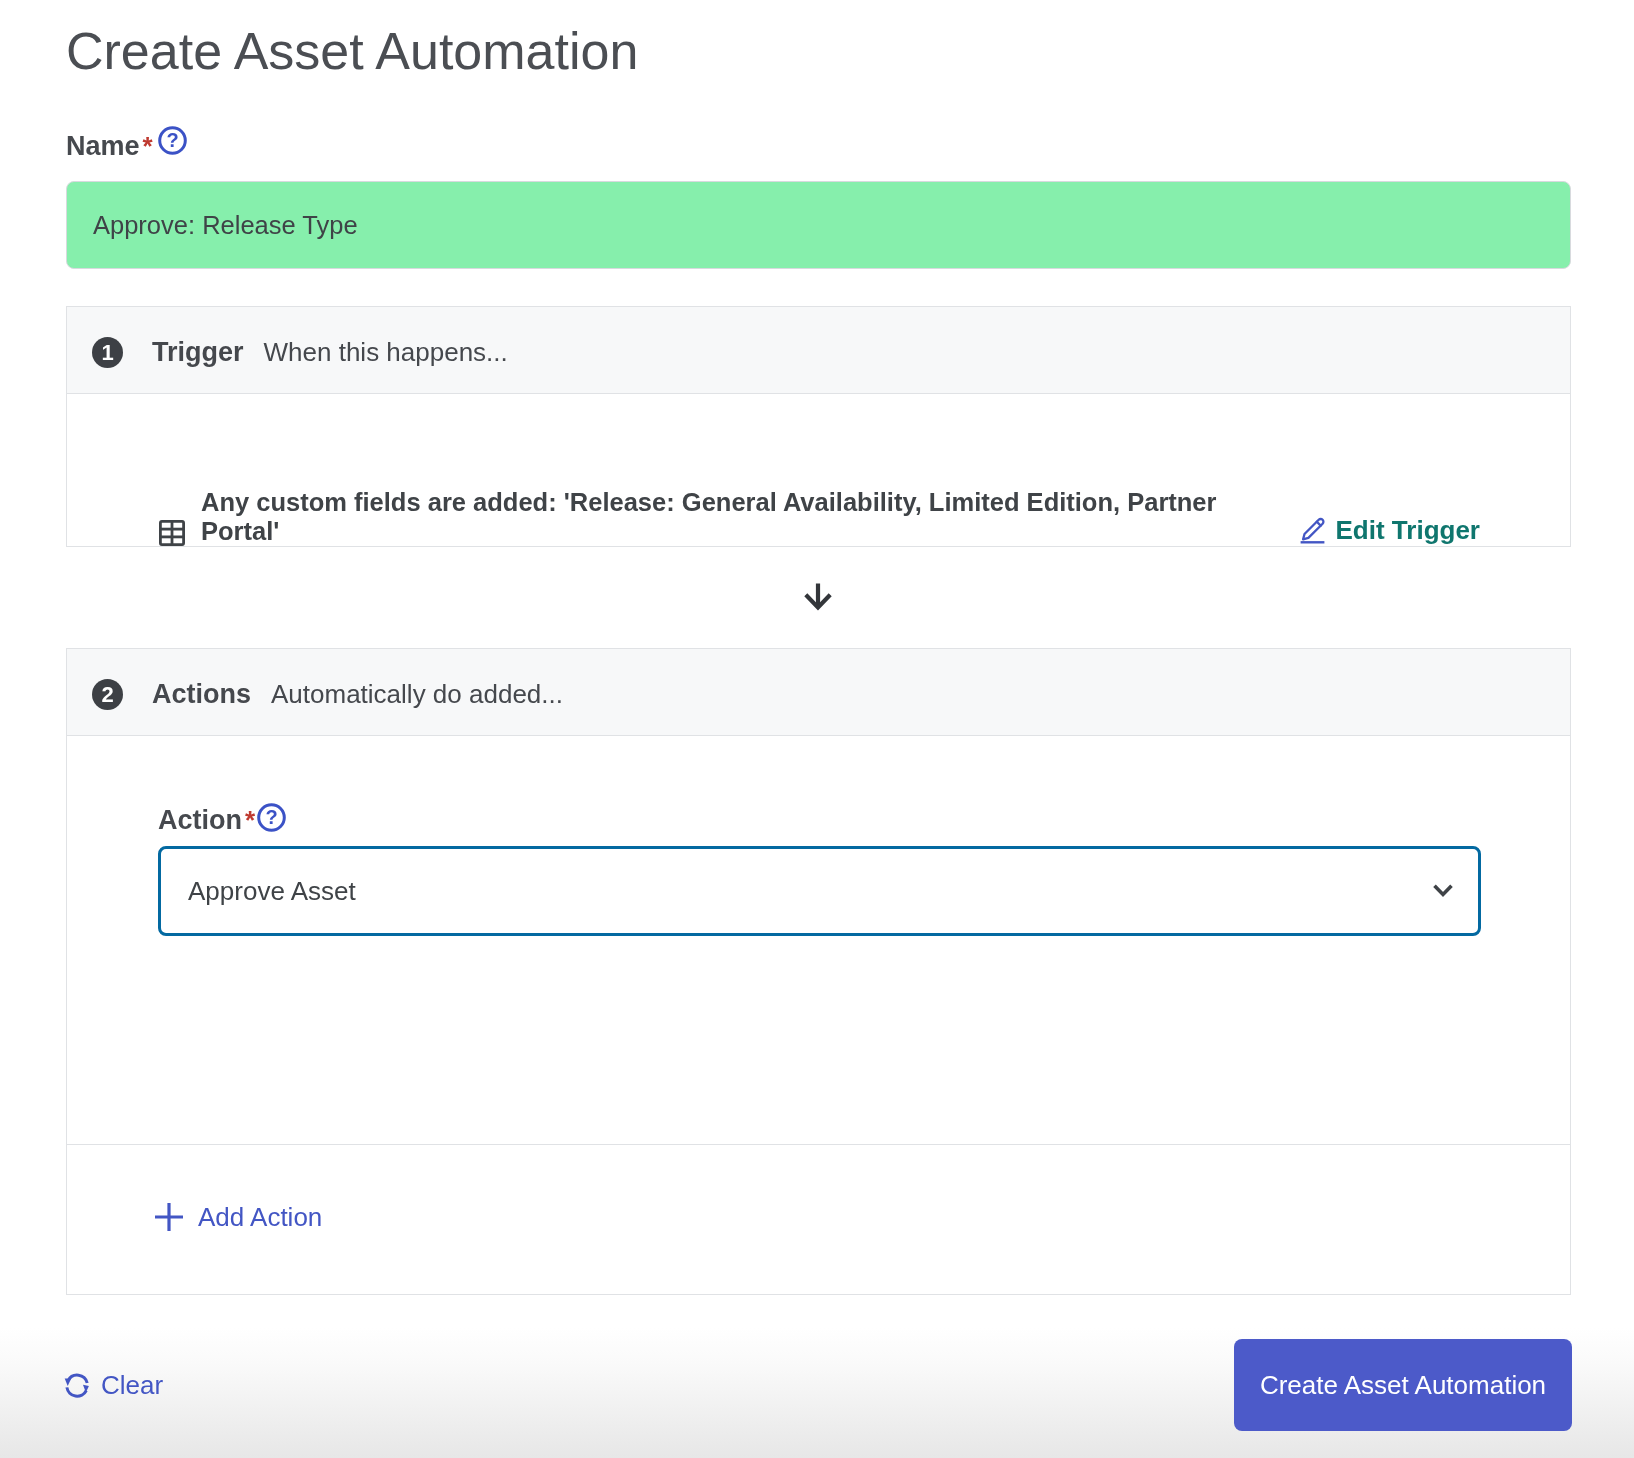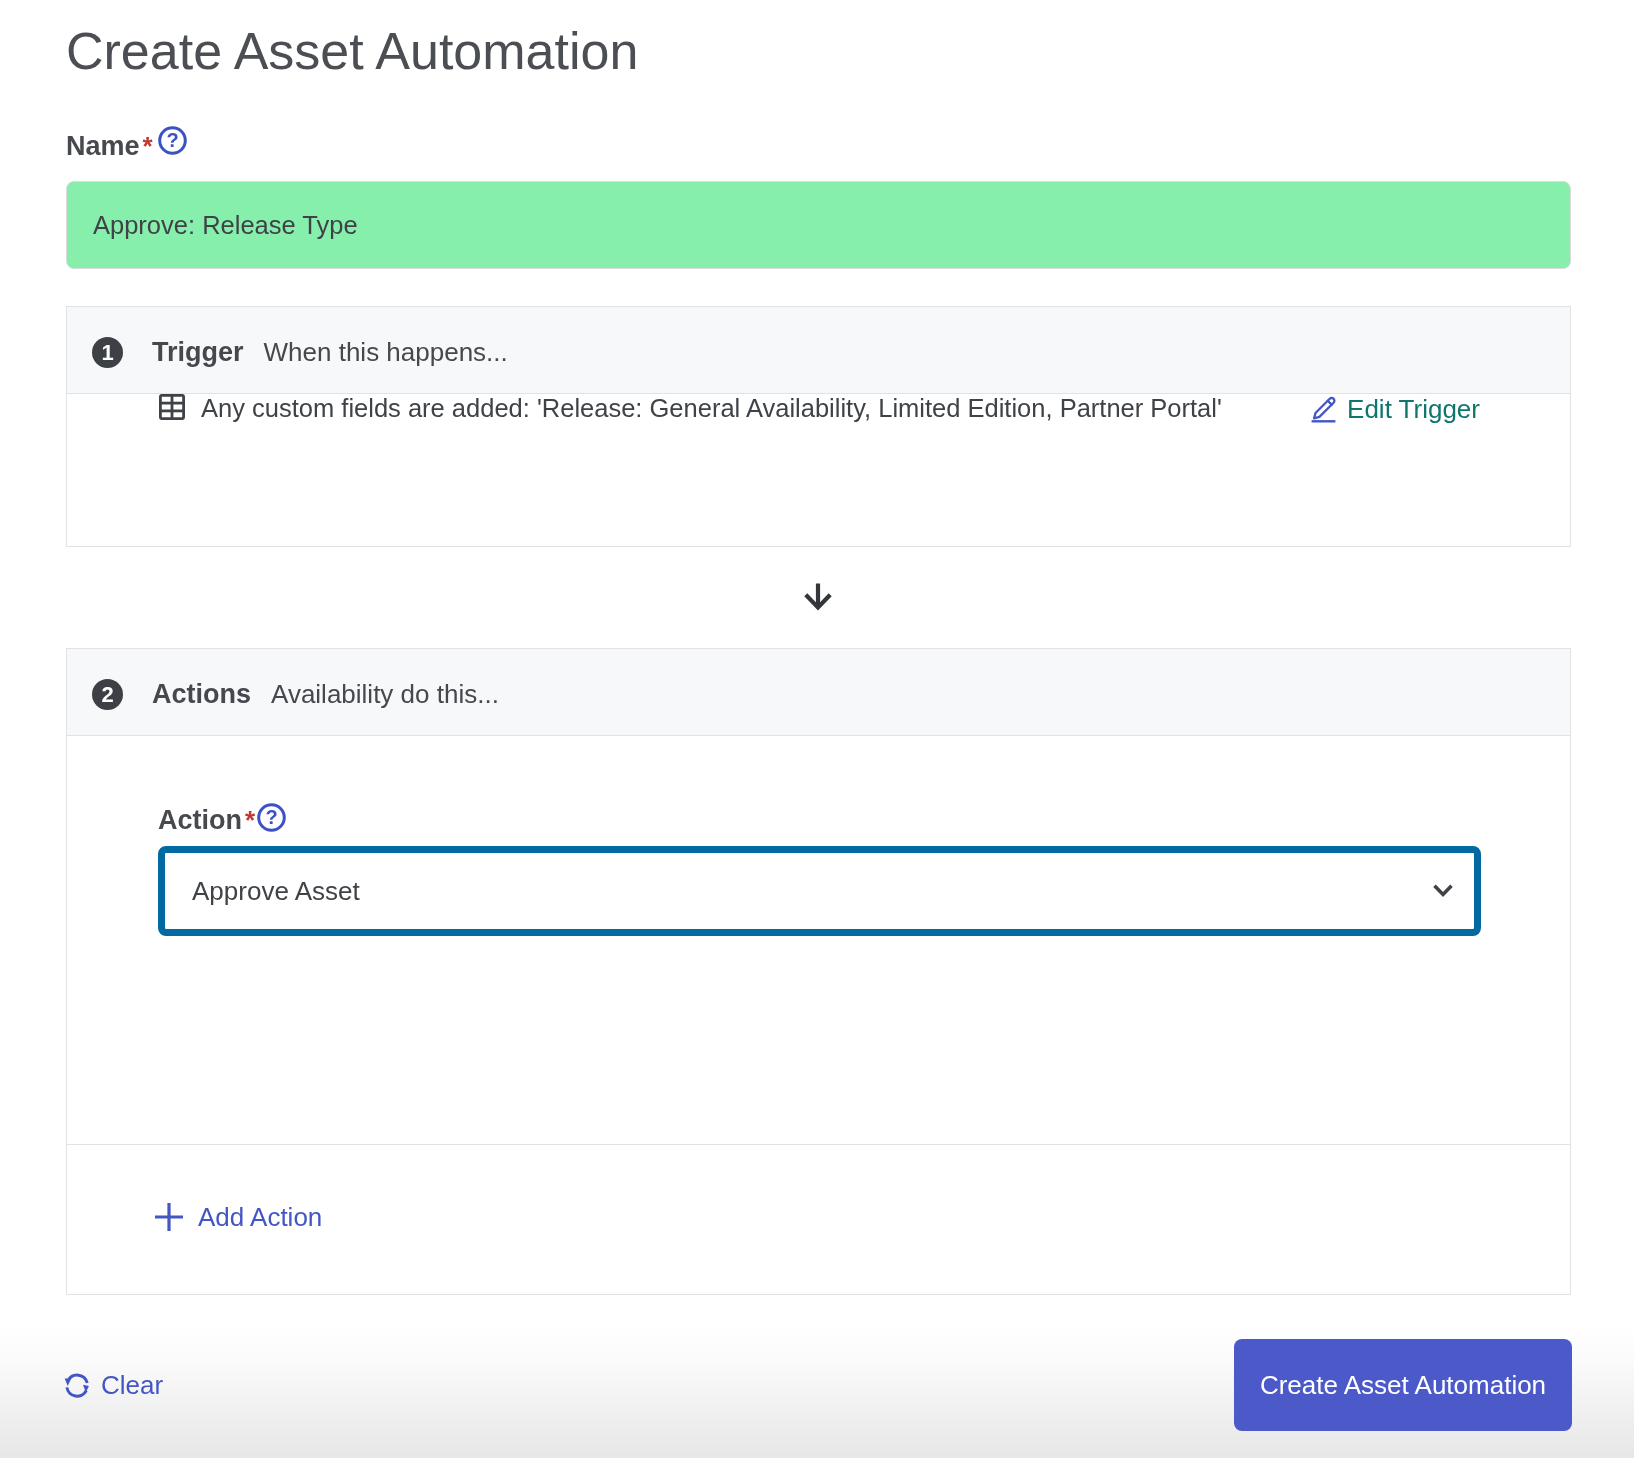--- a/index.html
+++ b/index.html
@@ -13,27 +13,27 @@
   #helpIcon1 { left:158px; top:126px; }
   #helpIcon2 { left:257px; top:803px; }
   #nameInput { left:66px; top:181px; width:1505px; height:88px; border:1px solid #d8dade; border-radius:8px; display:flex; align-items:center; padding-left:26px; font-size:25.5px; color:#3f4347; background:#86efac; }
   .card { left:66px; width:1505px; border:1px solid #e0e2e5; background:#fff; }
   #card1 { top:306px; height:241px; }
   #card2 { top:648px; height:647px; }
   .cardHead { height:87px; background:#f7f8f9; border-bottom:1px solid #e0e2e5; display:flex; align-items:center; padding-left:25px; padding-top:5px; }
   .numCircle { width:31px; height:31px; border-radius:50%; background:#3d4045; color:#fff; font-size:22px; font-weight:bold; display:flex; align-items:center; justify-content:center; margin-right:29px; flex:none; }
   .headTitle { font-weight:bold; font-size:27px; color:#45484d; margin-right:20px; }
   .headSub { font-size:26px; color:#45484d; }
-  #trigBody { height:152px; display:flex; align-items:flex-start; padding-left:92px; padding-right:90px; }
+  #trigBody { height:152px; display:flex; align-items:flex-end; padding-left:92px; padding-right:90px;font-weight:bold; }
   #trigBody .ttext { font-size:25.5px; color:#3f4347; margin-left:16px; flex:1; }
   .bluelink { color:#0f766e; font-size:26px; display:flex; align-items:center; white-space:nowrap; }
   #editLink svg { margin-right:10px; }
   #arrowWrap { left:800px; top:578px; }
   #actionLabel { left:158px; top:805px; }
-  #select { left:158px; top:846px; width:1323px; height:90px; border:7px solid #0369a1; border-radius:8px; display:flex; align-items:center; padding-left:27px; font-size:26px; color:#3f4347; background:#fff; }
+  #select { left:158px; top:846px; width:1323px; height:90px; border:3px solid #0369a1; border-radius:8px; display:flex; align-items:center; padding-left:27px; font-size:26px; color:#3f4347; background:#fff; }
   #chev { left:1433px; top:884px; }
   #saveBtn { left:1292px; top:997px; width:188px; height:88px; border:1px solid #4356c4; border-radius:8px; background:#fff; color:#4356c4; font-size:26px; display:flex; align-items:center; justify-content:center; }
   #divider2 { left:67px; top:1144px; width:1503px; height:1px; background:#e0e2e5; }
   #addAction { left:153px; top:1201px; display:flex; align-items:center; }
   #addAction span { margin-left:13px; font-size:26px; color:#4356c4; }
   #footerGrad { left:0; top:1295px; width:1634px; height:163px; background:linear-gradient(180deg,#ffffff 0%,#ffffff 20%,#fafafa 42%,#f4f4f4 60%,#eeeeee 78%,#e9e9e9 93%,#e7e7e7 100%); }
   #clear { left:64px; top:1370px; display:flex; align-items:center; }
   #clear span { margin-left:11px; font-size:26px; color:#4356c4; }
   #createBtn { left:1234px; top:1339px; width:338px; height:92px; border-radius:8px; background:#4c5ac9; color:#fff; font-size:26px; display:flex; align-items:center; justify-content:center; }
 </style>
@@ -78,21 +78,21 @@
     <svg width="36" height="36" viewBox="0 0 36 36" fill="none" stroke="#33363a" stroke-width="4.2">
         <path d="M18 5.5v23"></path>
         <path d="M5.8 16.8 18 29.5 30.2 16.8" stroke-linejoin="miter"></path>
       </svg>
   </div>
 
   <div id="card2" class="card abs">
     <div class="cardHead">
       <div class="numCircle">2</div>
       <span class="headTitle">Actions</span>
-      <span class="headSub">Availability do this...</span>
+      <span class="headSub">Automatically do added...</span>
     </div>
   </div>
 
   <div id="actionLabel" class="abs label">Action<span class="star">*</span></div>
   <svg id="helpIcon2" class="abs" width="29" height="29" viewBox="0 0 29 29">
       <circle cx="14.5" cy="14.5" r="12.8" fill="none" stroke="#3b52c6" stroke-width="3"></circle>
       <text x="14.5" y="20.5" text-anchor="middle" font-family="Liberation Sans" font-size="20" font-weight="bold" fill="#3b52c6">?</text>
     </svg>
 
   <div id="select" class="abs">Approve Asset</div>

